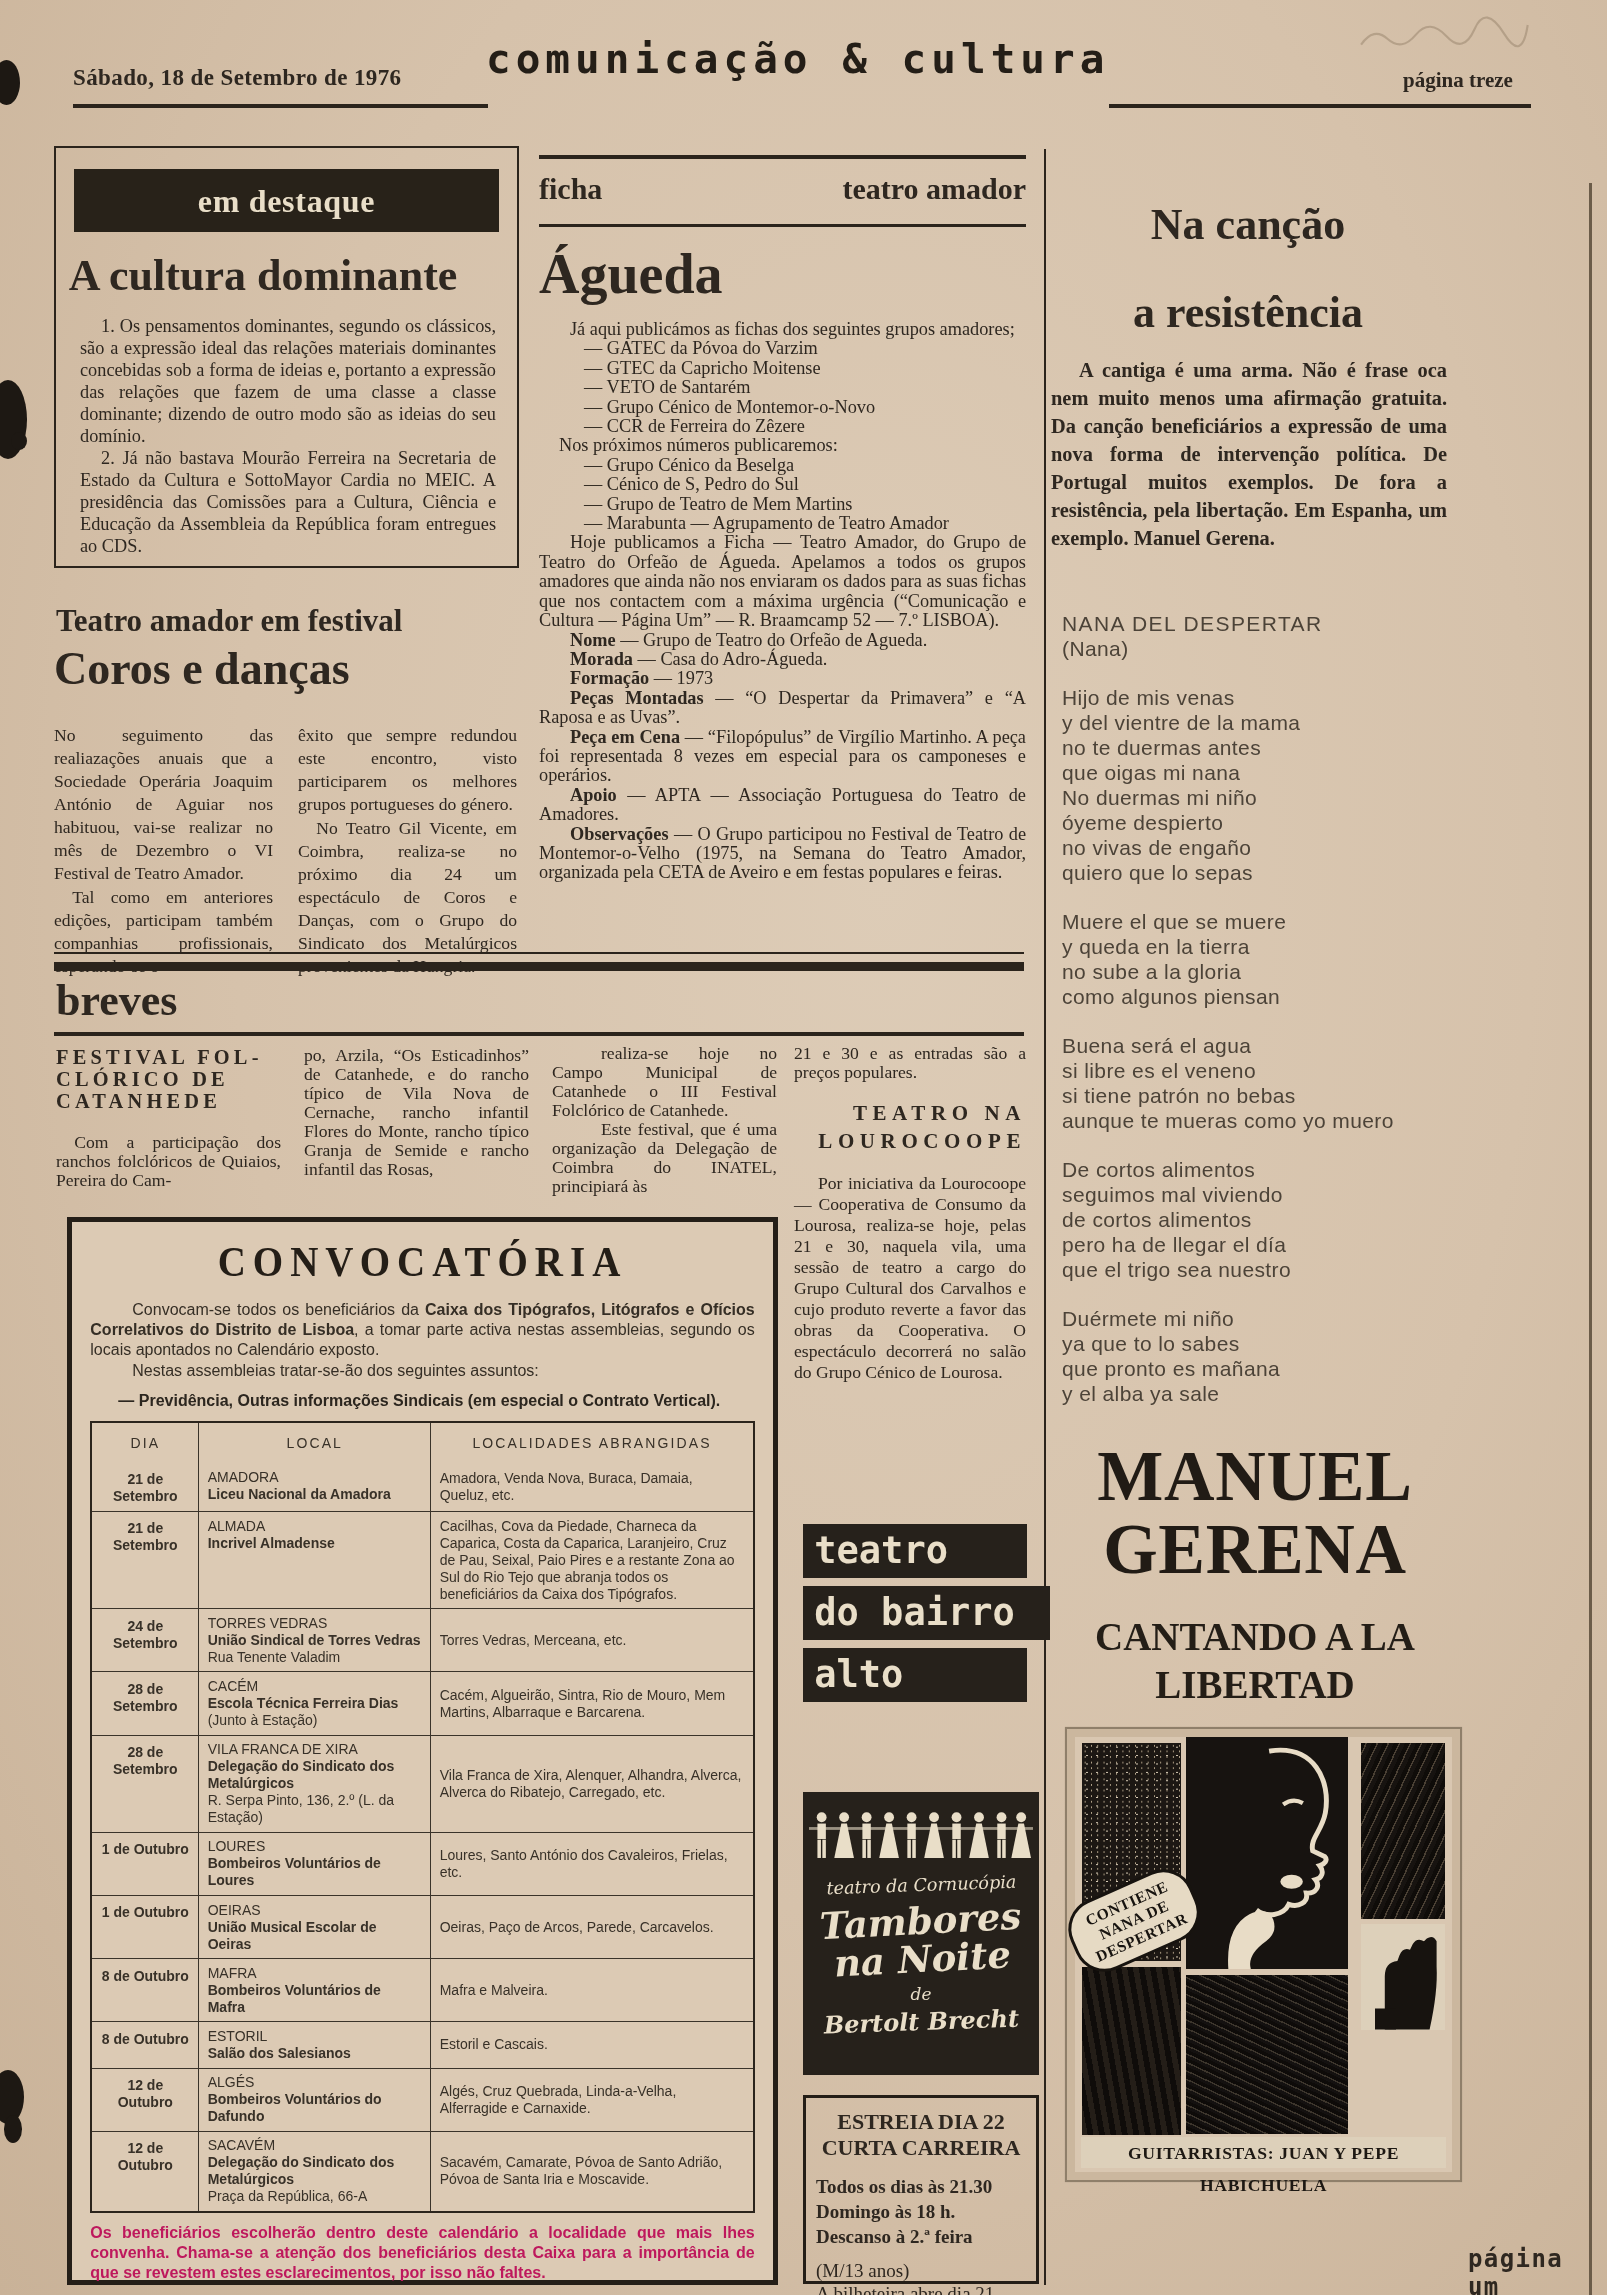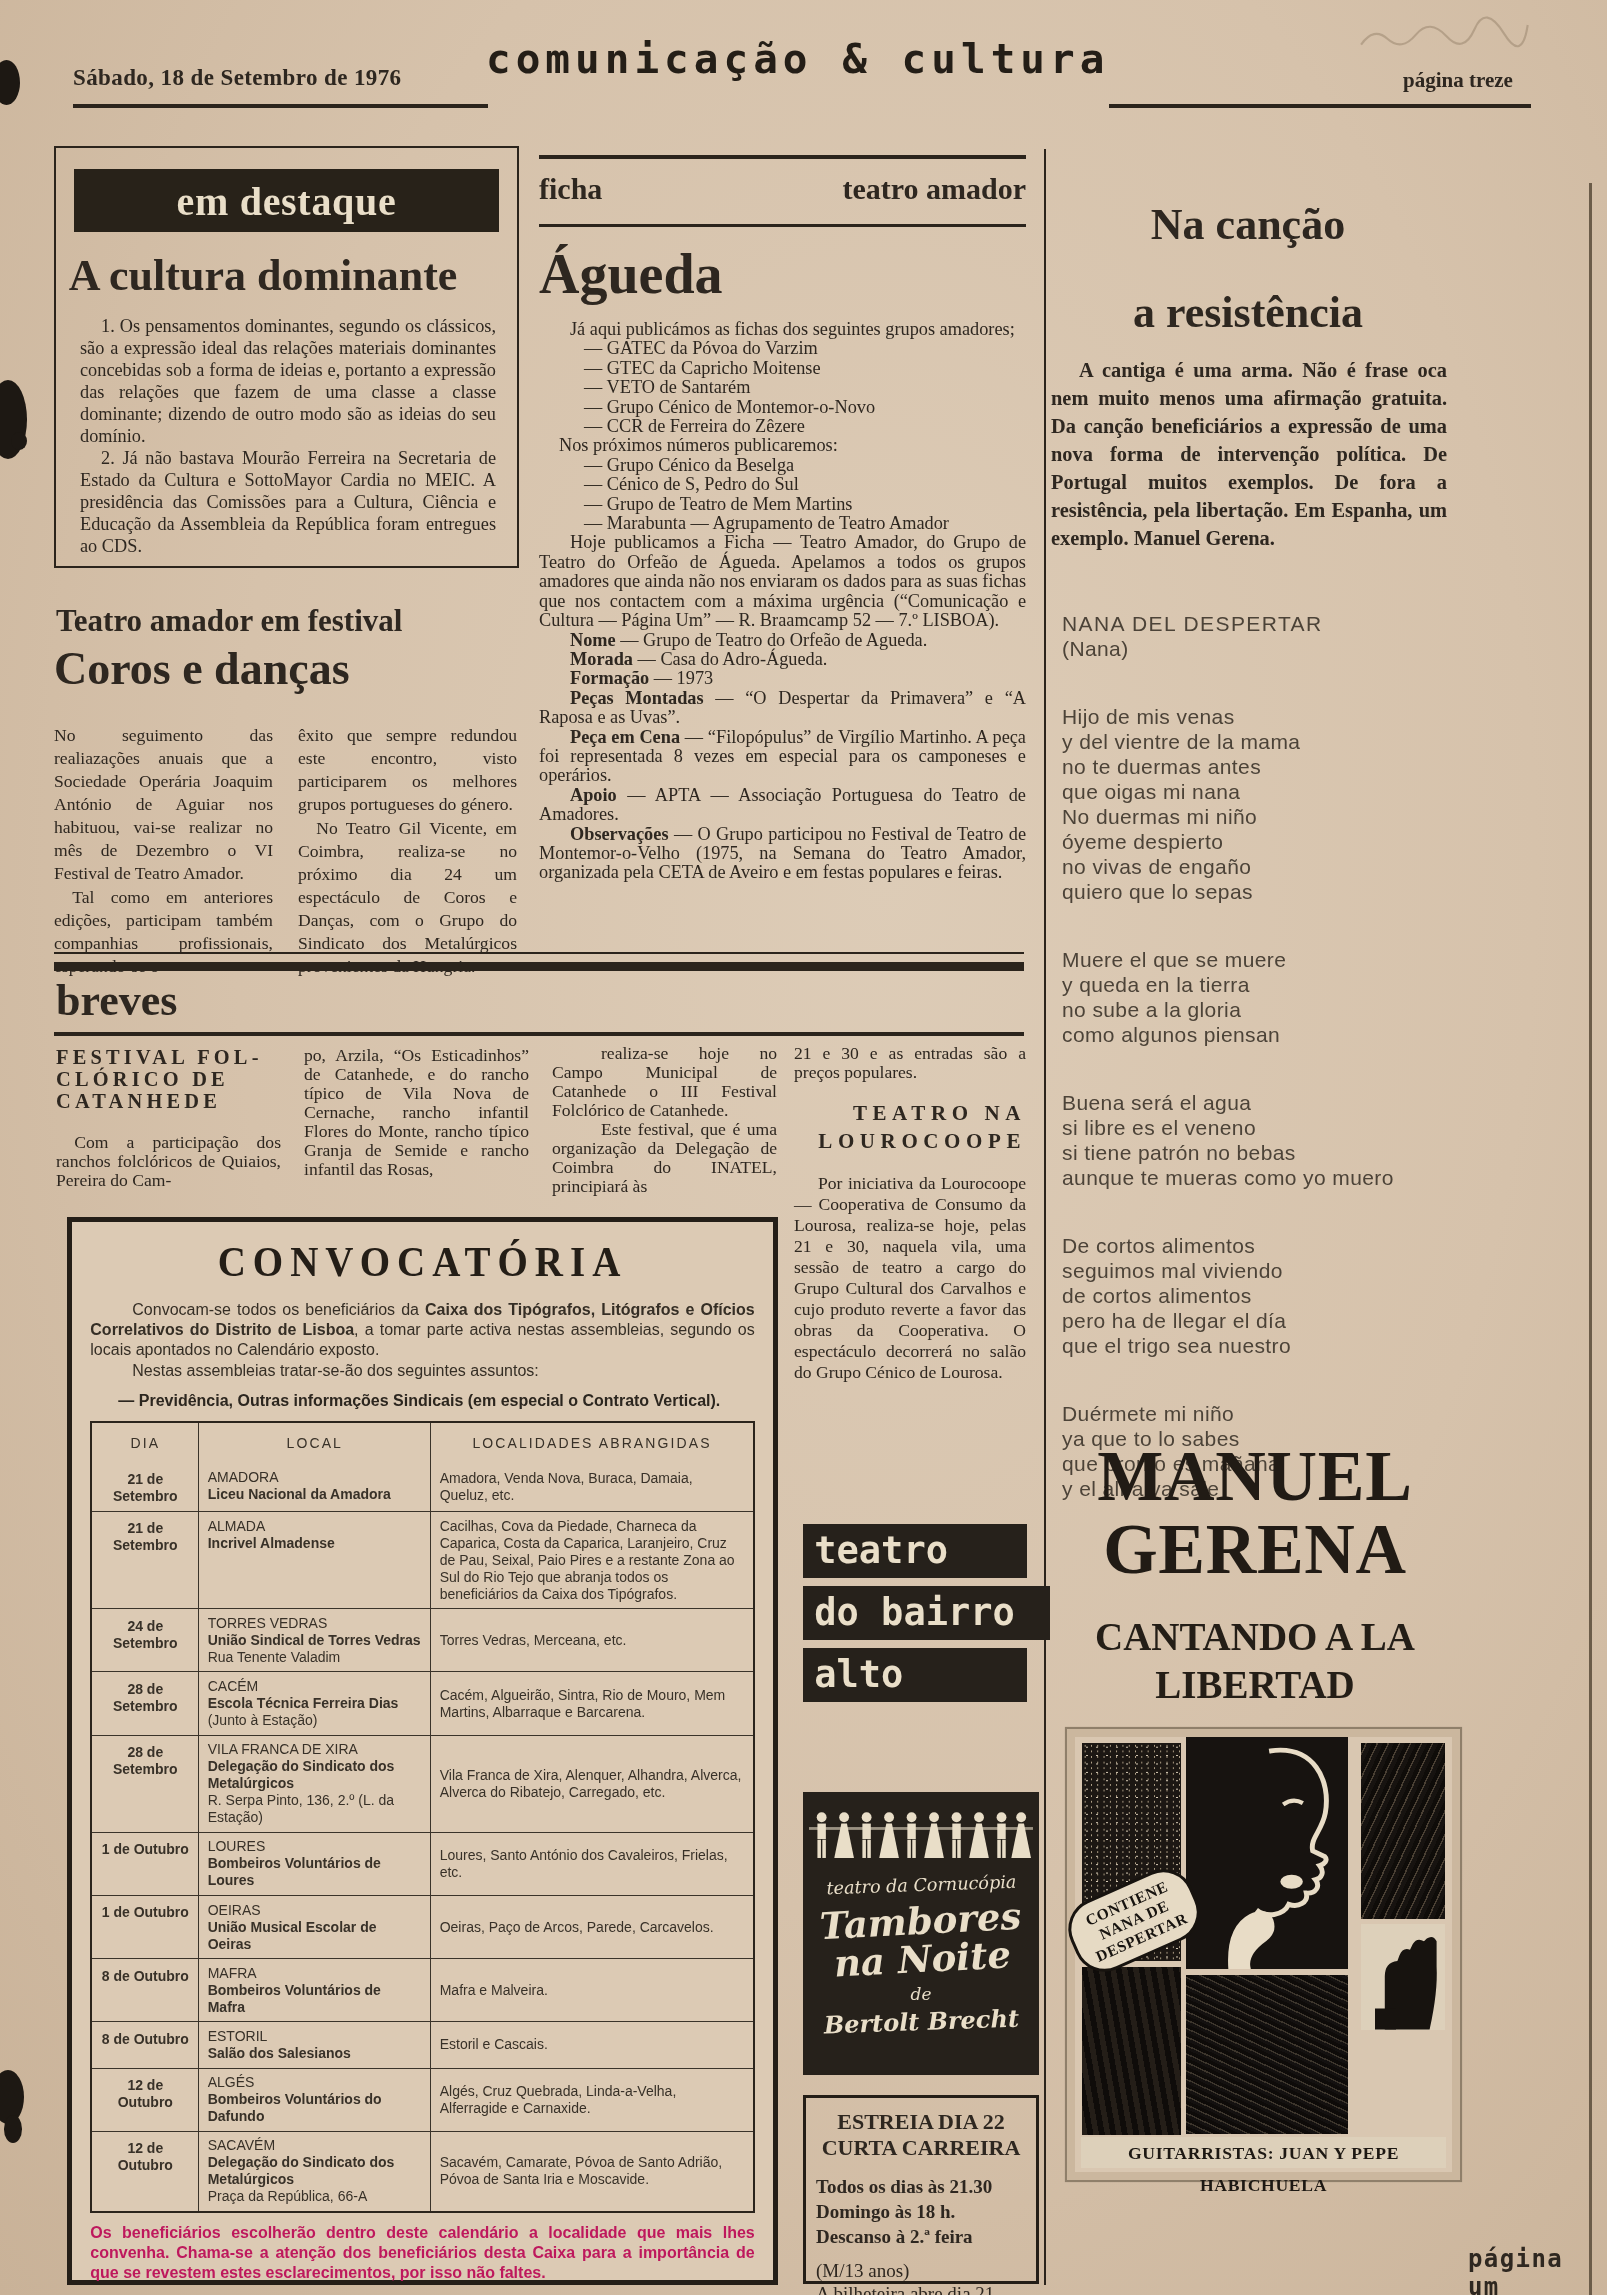--- a/index.html
+++ b/index.html
@@ -12,21 +12,21 @@
   
   .date{left:73px;top:65px;font-size:23px;font-weight:bold;letter-spacing:0.4px;}
   .section-title{left:486px;top:35px;font-family:"DejaVu Sans Mono", monospace;font-weight:bold;
     font-size:41px;letter-spacing:5px;color:#241e17;}
   .page-number{left:1403px;top:68px;font-size:21px;font-weight:bold;}
   .scribble{left:1355px;top:11.3px;}
 
   
   .destaque-box{left:54px;top:146px;width:461px;height:418px;border:2.8px solid #2b241c;background:transparent;}
   .banner{margin:21px 18.3px 0 18.3px;height:63px;background:#282219;color:#e9dec8;
-    font-size:40px;font-weight:bold;text-align:center;line-height:65px;letter-spacing:0.7px;}
+    font-size:32px;font-weight:bold;text-align:center;line-height:65px;letter-spacing:0.7px;}
   .destaque-title{margin:18.3px 10px 0 12.7px;font-size:44px;font-weight:bold;letter-spacing:0;}
   .destaque-paras{margin:14px 21px 0 24px;}
   .destaque-paras p{margin:0;font-size:18.3px;line-height:22px;text-align:justify;text-indent:21px;}
 
   
   .kicker{left:56px;top:603px;font-size:31px;font-weight:bold;}
   .coros-title{left:54px;top:642px;font-size:46px;font-weight:bold;}
   .coros-cols{left:54px;top:710px;width:463px;display:flex;gap:25px;}
   .coros-col{width:219px;}
   .coros-col p{margin:14px 0 0 0;font-size:17.6px;line-height:23px;text-align:justify;font-family:Liberation Serif, serif;}
@@ -49,21 +49,21 @@
   .mid-body b{font-weight:bold;}
 
   
   .vrule{left:1044px;top:149px;width:2.1px;height:2136px;}
   .nc-title{left:1051px;width:394px;text-align:center;font-size:44px;font-weight:bold;}
   .nc-intro{left:1051px;top:356px;width:396px;font-size:20.4px;line-height:28px;font-weight:bold;text-align:justify;}
   .nc-intro p{margin:0;text-indent:28px;}
   .poem{left:1062px;top:611px;width:366px;font-family:"Liberation Sans", sans-serif;
     font-size:21px;line-height:25px;color:#4c4338;letter-spacing:0.4px;}
   .poem .ptitle{letter-spacing:1.4px;}
-  .poem .stanza{margin-top:43px;}
+  .poem .stanza{margin-top:24px;}
 
   
   .gerena-name{left:1051px;width:408px;text-align:center;font-size:70px;line-height:70px;
     font-weight:bold;letter-spacing:0.7px;color:#211b15;transform:scaleY(1.04);}
   .gerena-sub{left:1051px;width:408px;text-align:center;font-size:39px;font-weight:bold;color:#241e17;}
   .collage{left:1067px;top:1729px;width:377px;height:435px;background:#d9c7b1;
     border:8.4px solid #cbb79e;box-shadow:0 0 0 2.1px #8f7f6a;}
   .panel{position:absolute;}
   .tex-crowd{background-color:#1c1713;background-image:radial-gradient(#e3d6c0 1.1px, transparent 1.1px),radial-gradient(#b9a98e 0.7px, transparent 0.8px);background-size:10px 8.4px,6.3px 5.6px;}
   .tex-diag{background:repeating-linear-gradient(115deg,#0f0c09 0 4.2px,#4a4034 4.2px 5.6px,#171310 5.6px 10px);}

